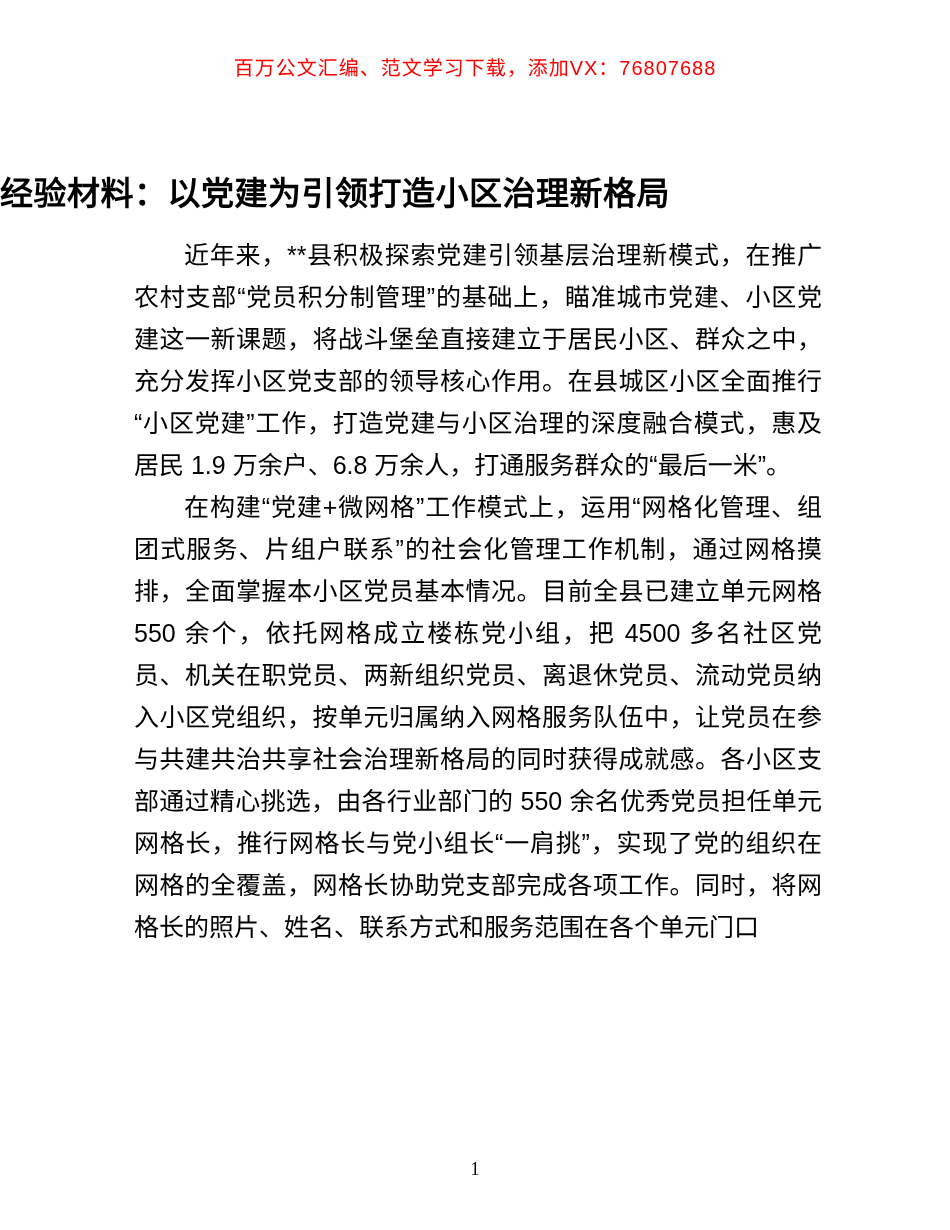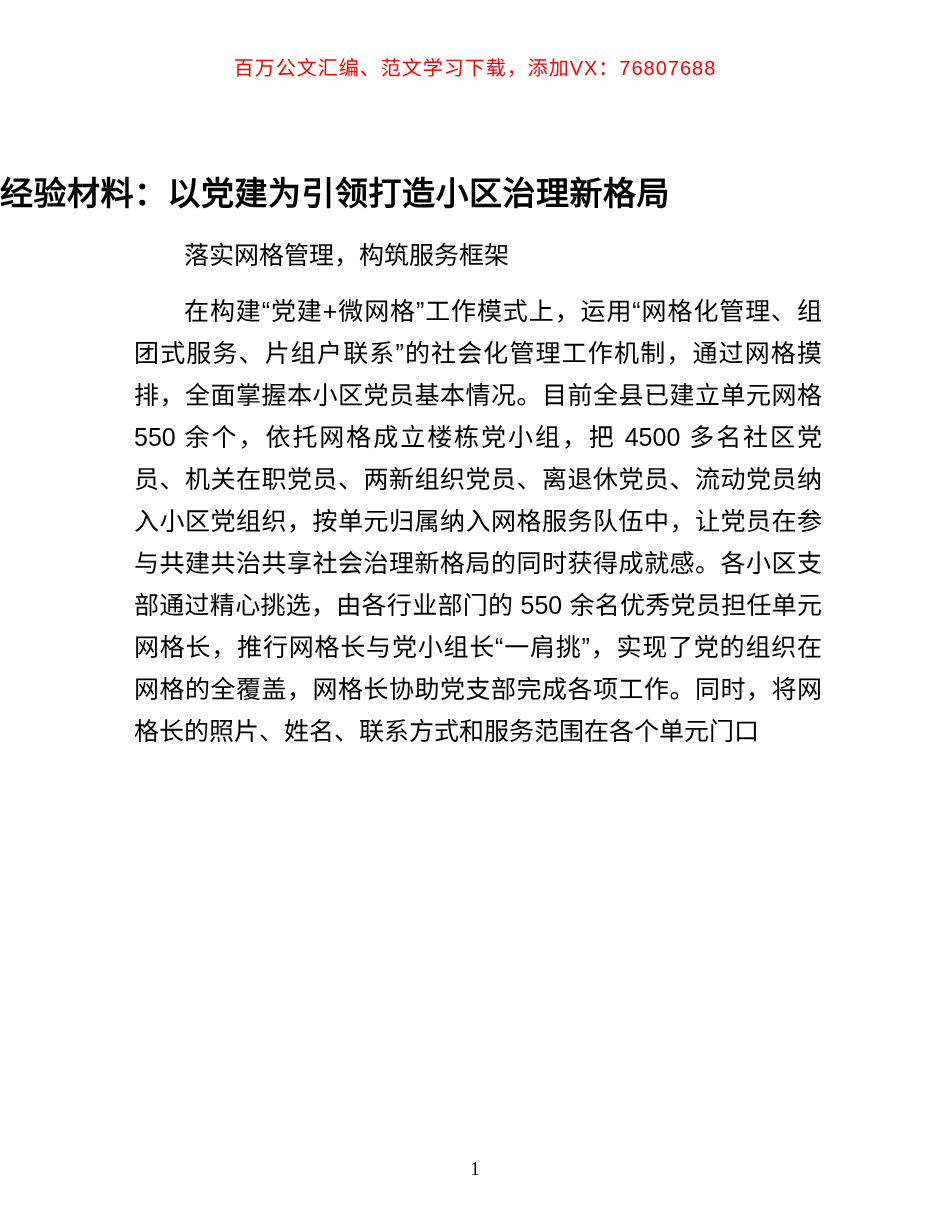--- a/index.html
+++ b/index.html
@@ -64,19 +64,19 @@
 </head>
 <body>
 
 <div class="page">
 
   <div class="promo-header">百万公文汇编、范文学习下载，添加VX：76807688</div>
 
   <h1 class="doc-title">经验材料：以党建为引领打造小区治理新格局</h1>
 
   <div class="content">
-    <p class="para subheading">落实网格管理，构筑服务框架</p>
+    <p class="para">近年来，**县积极探索党建引领基层治理新模式，在推广农村支部“党员积分制管理”的基础上，瞄准城市党建、小区党建这一新课题，将战斗堡垒直接建立于居民小区、群众之中，充分发挥小区党支部的领导核心作用。在县城区小区全面推行“小区党建”工作，打造党建与小区治理的深度融合模式，惠及居民 1.9 万余户、6.8 万余人，打通服务群众的“最后一米”。</p>
     <p class="para">在构建“党建+微网格”工作模式上，运用“网格化管理、组团式服务、片组户联系”的社会化管理工作机制，通过网格摸排，全面掌握本小区党员基本情况。目前全县已建立单元网格 550 余个，依托网格成立楼栋党小组，把 4500 多名社区党员、机关在职党员、两新组织党员、离退休党员、流动党员纳入小区党组织，按单元归属纳入网格服务队伍中，让党员在参与共建共治共享社会治理新格局的同时获得成就感。各小区支部通过精心挑选，由各行业部门的 550 余名优秀党员担任单元网格长，推行网格长与党小组长“一肩挑”，实现了党的组织在网格的全覆盖，网格长协助党支部完成各项工作。同时，将网格长的照片、姓名、联系方式和服务范围在各个单元门口</p>
   </div>
 
   <div class="page-number">1</div>
 
 </div>
 
 </body></html>

